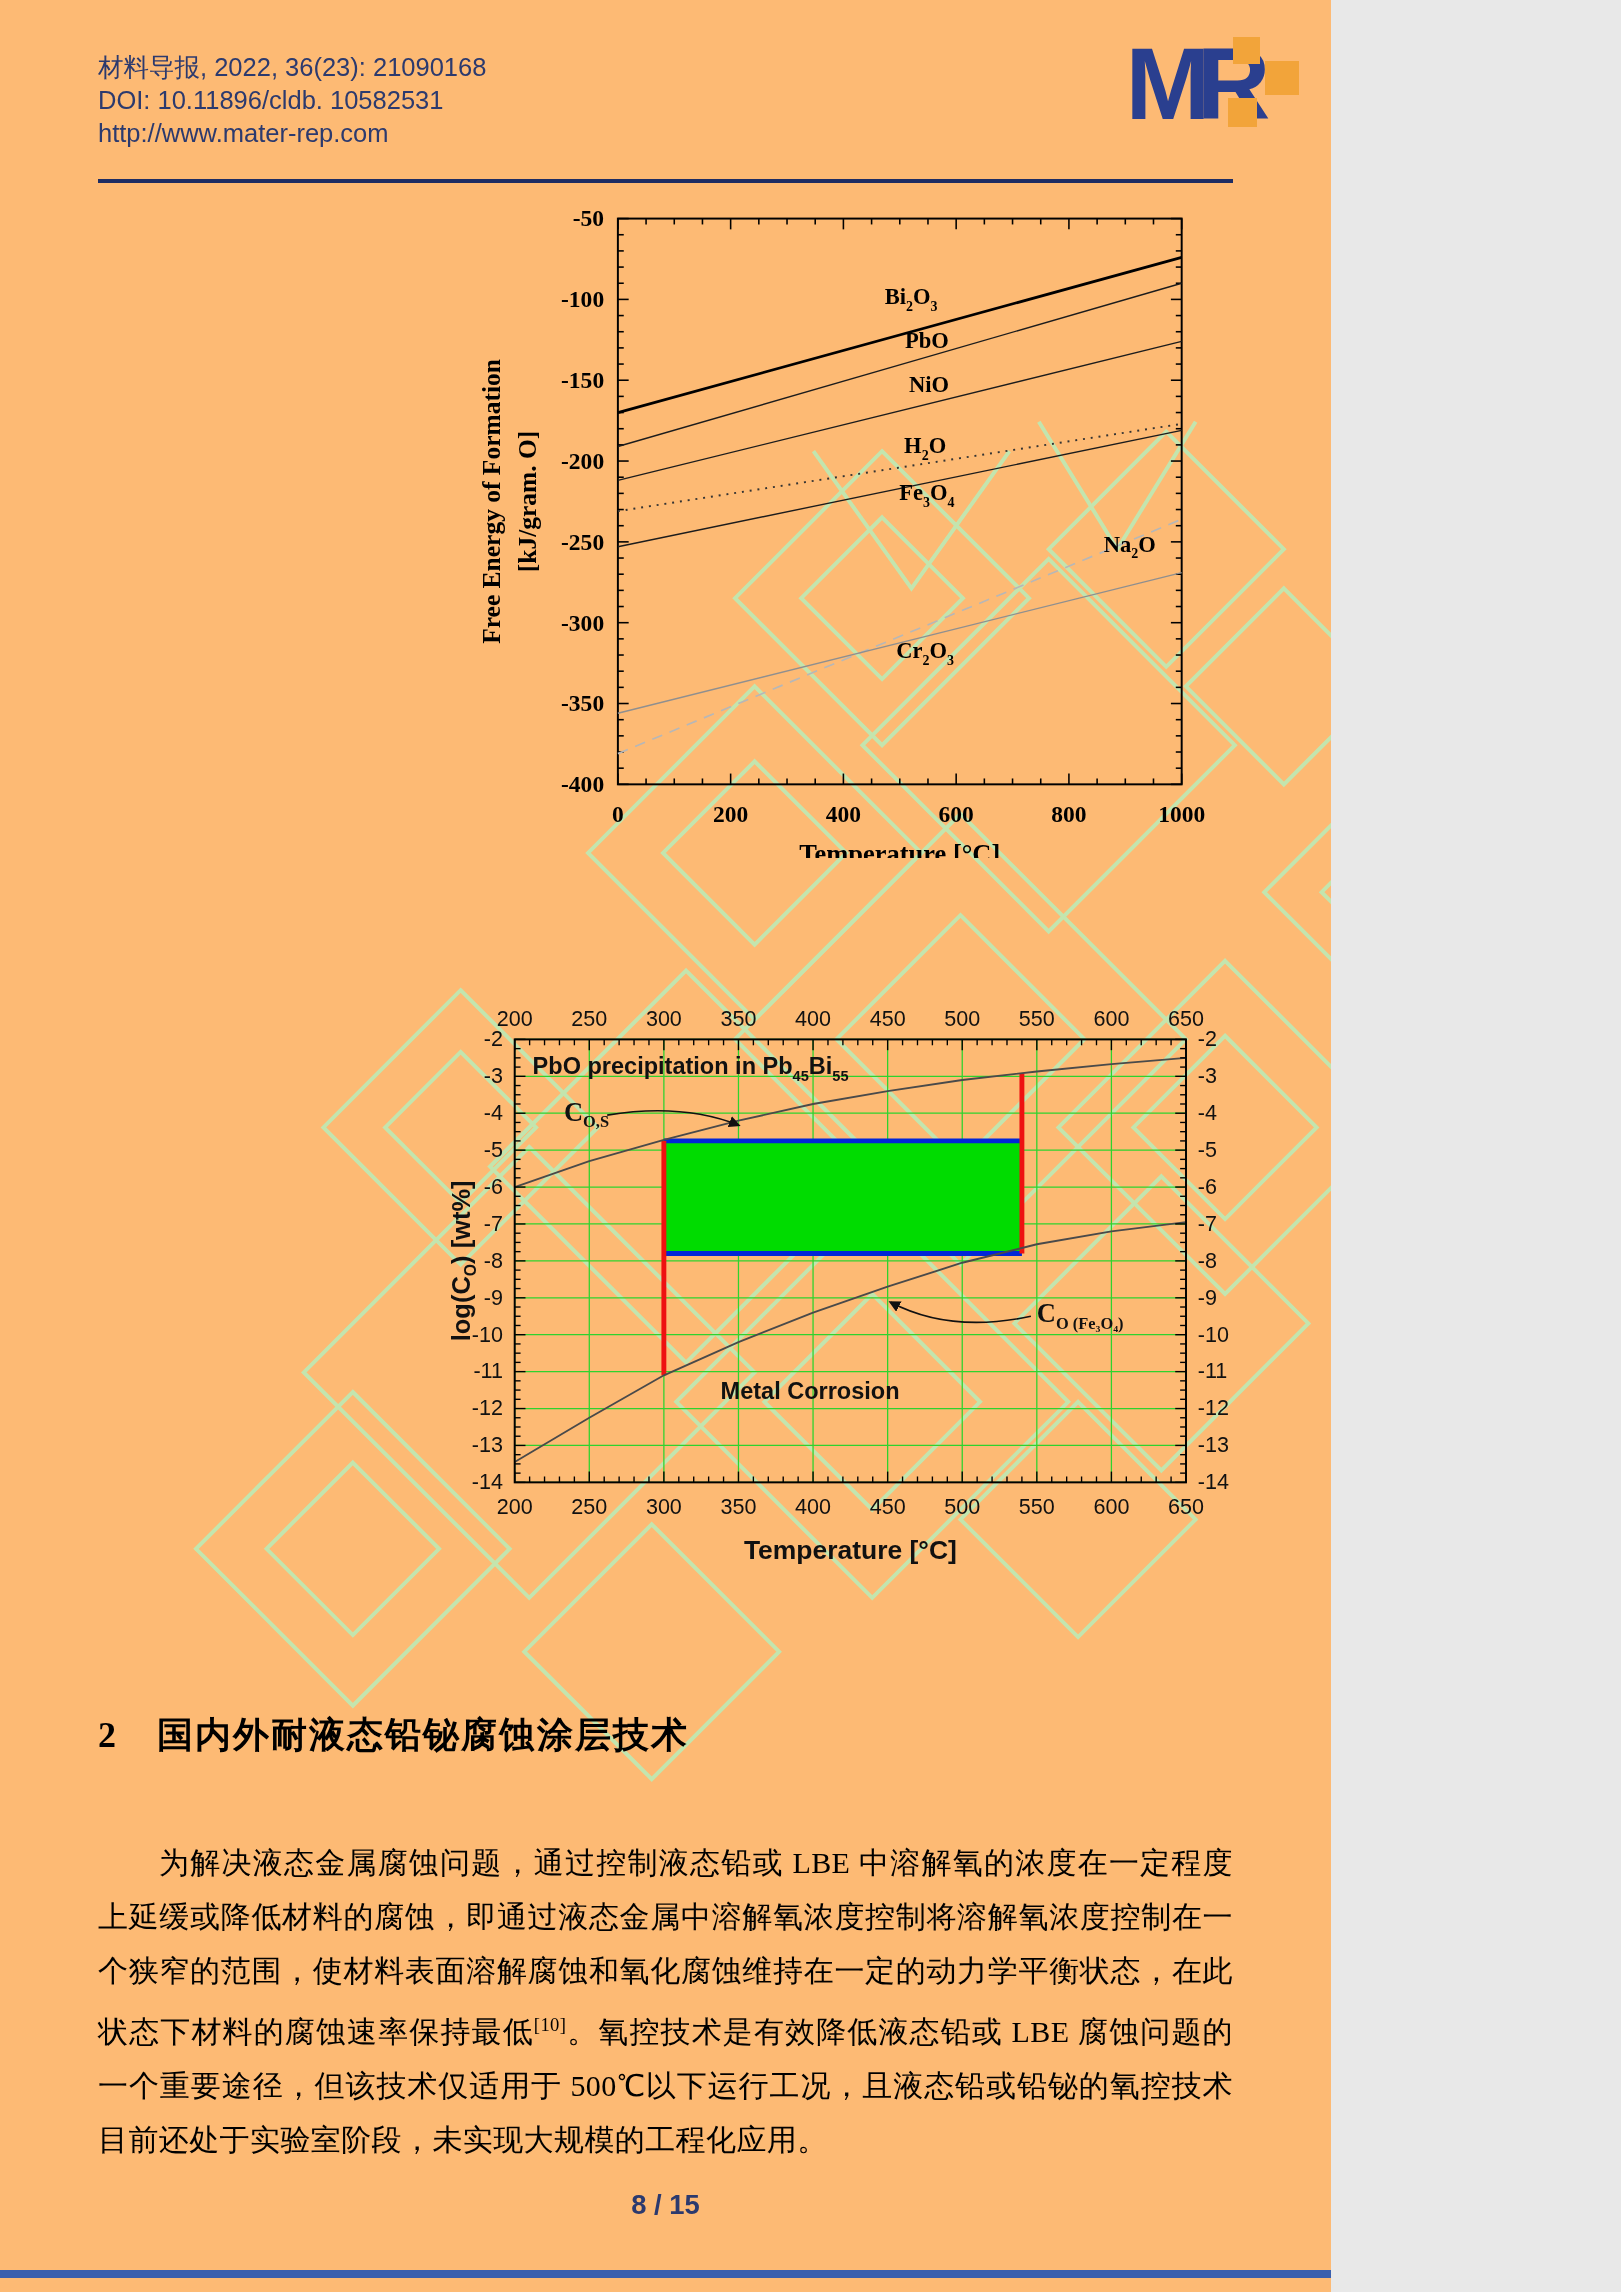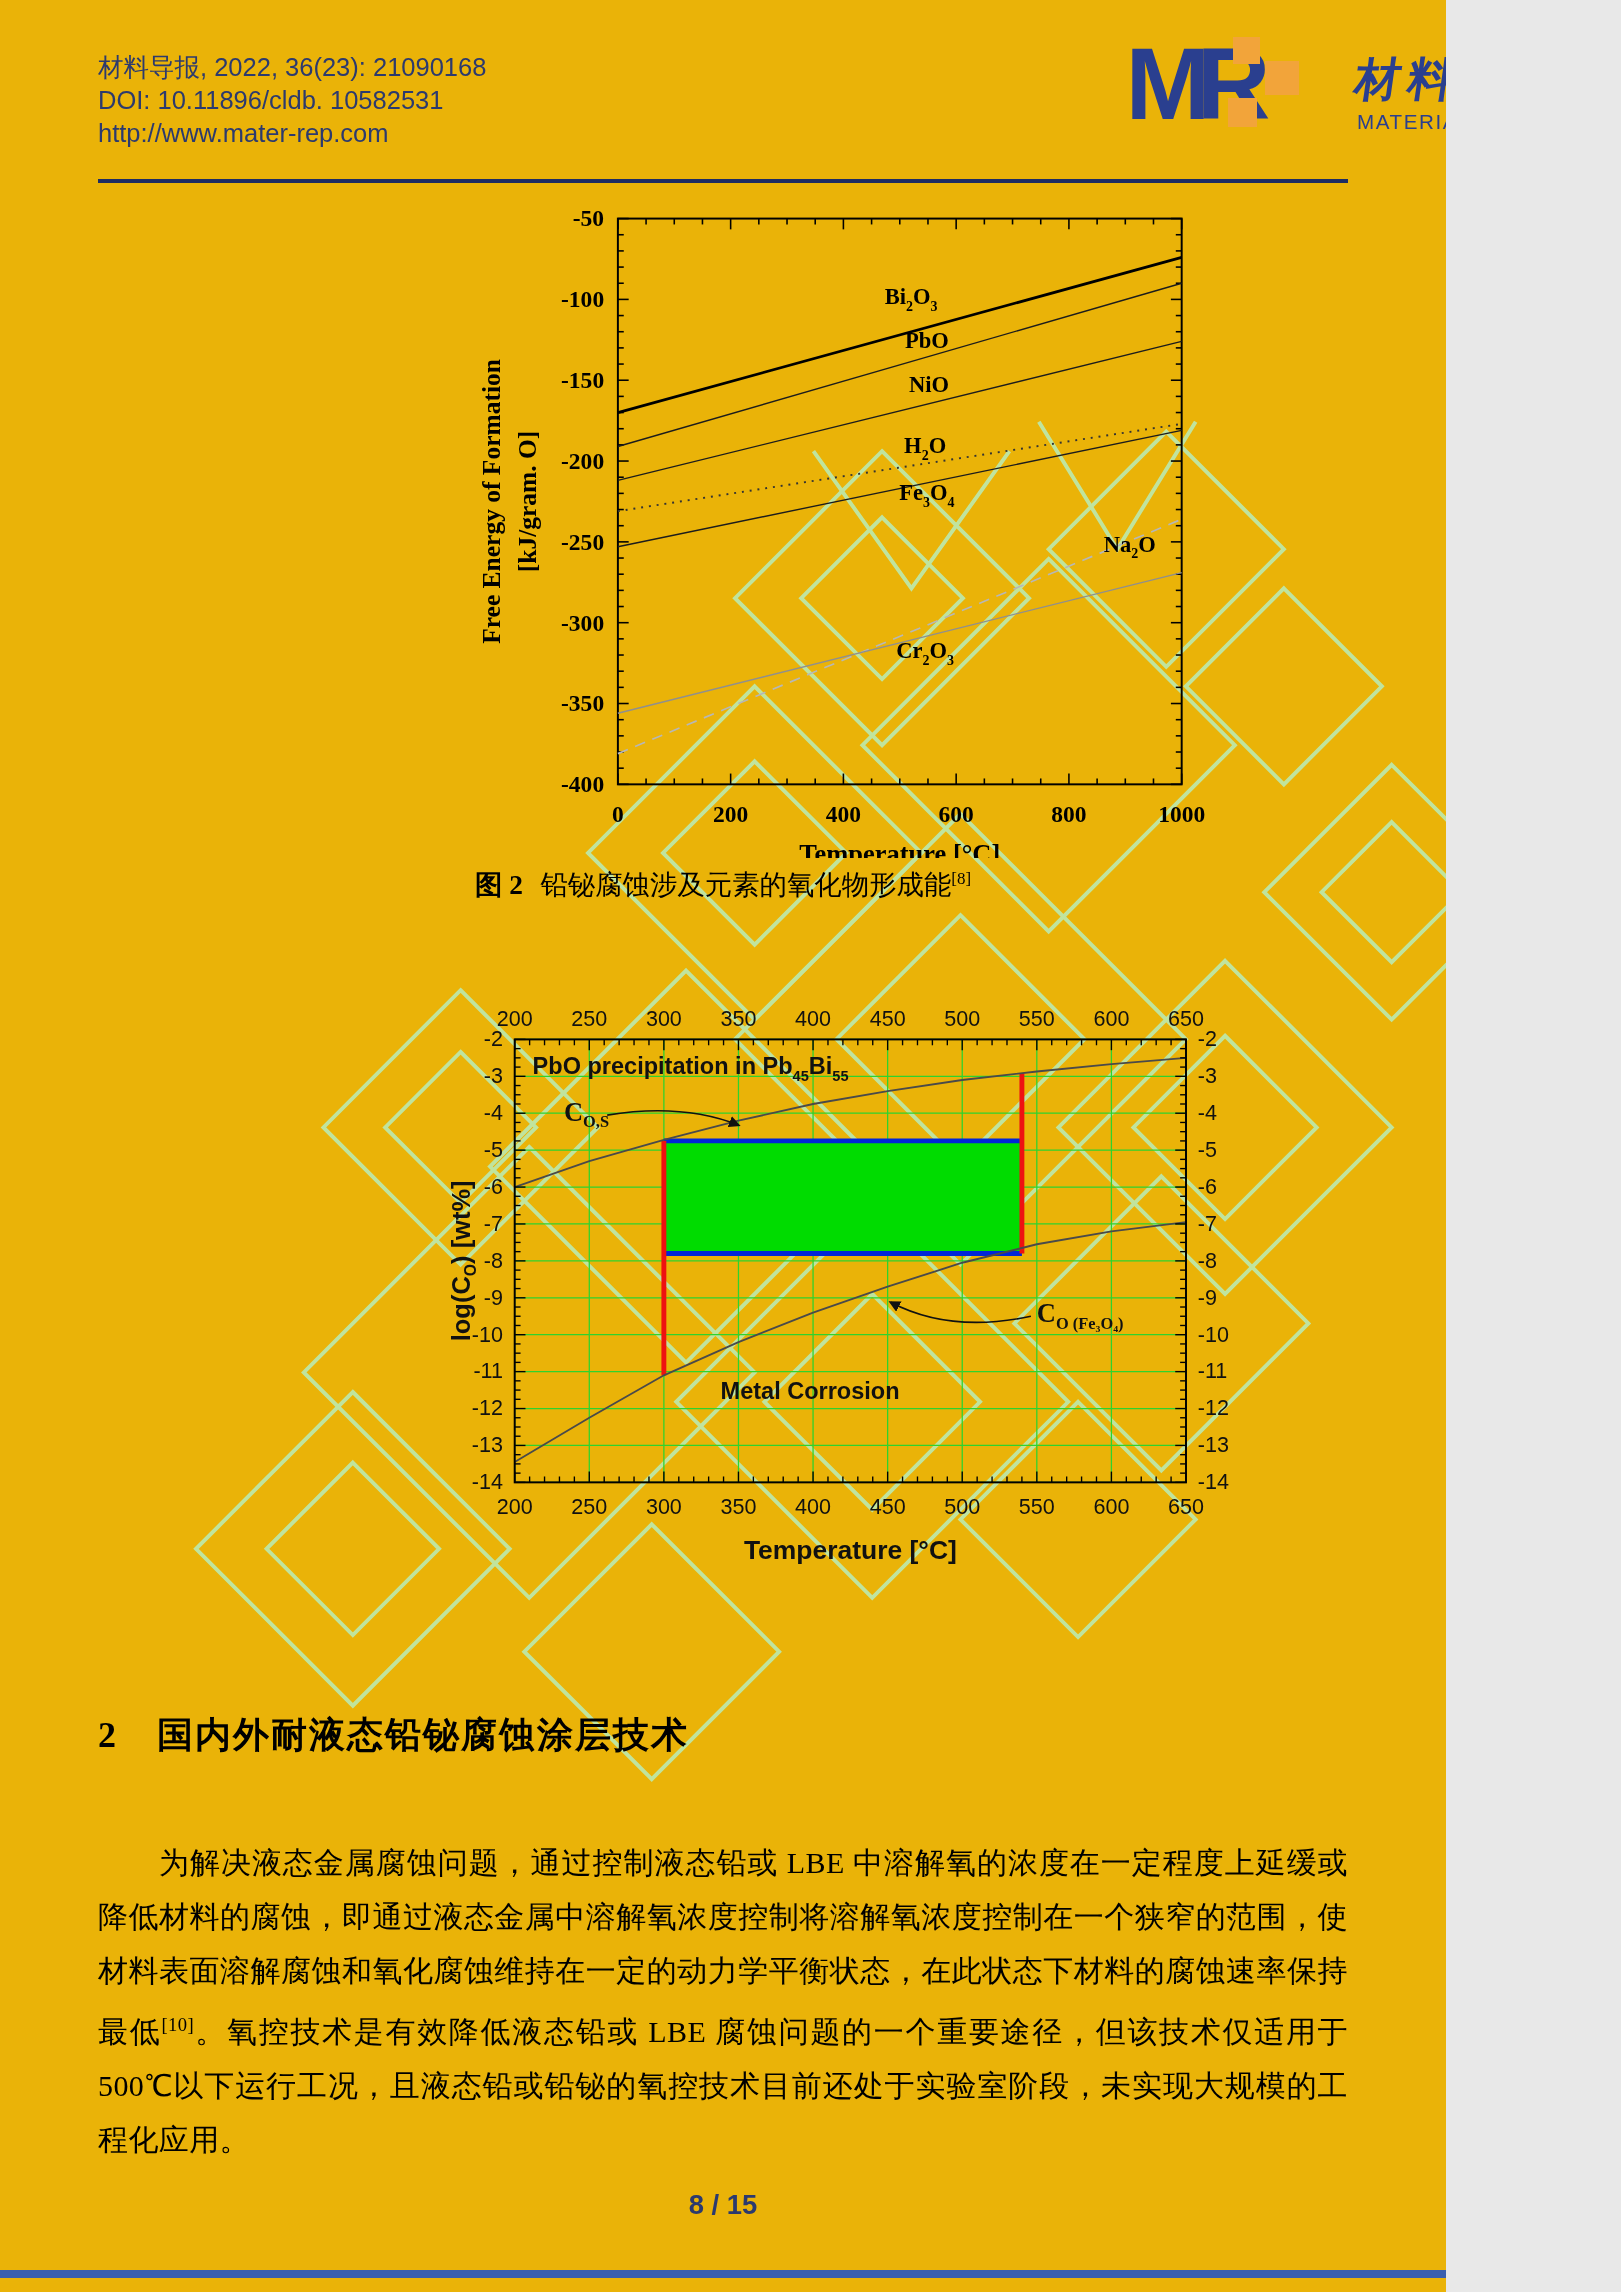--- a/index.html
+++ b/index.html
@@ -1,16 +1,16 @@
 <!DOCTYPE html>
 <html><head>
 <meta charset="utf-8">
 <style>
   html,body{margin:0;padding:0;background:#e8e8e8;}
-  .page{position:relative;width:1446px;height:2293px;background:#eab308;overflow:hidden;
+  .page{position:relative;width:1331px;height:2293px;background:#fdba74;overflow:hidden;
         font-family:"Liberation Serif",serif;color:#000;}
   .abs{position:absolute;}
   
   .header-left{position:absolute;left:98px;top:51px;color:#2c3a6e;
     font-family:"Liberation Sans",sans-serif;font-size:25.5px;line-height:33px;}
   .logo{position:absolute;left:1108px;top:37px;width:431px;height:108px;}
   .logo-mr{position:absolute;left:17.6px;top:-3.9px;font-family:"Liberation Sans",sans-serif;
     font-weight:900;font-size:102px;color:#2a3f8f;letter-spacing:-13.7px;line-height:102px;}
   .sq{position:absolute;background:#f2a43a;}
   .sq1{left:125px;top:0px;width:26.5px;height:26.5px;}
@@ -241,23 +241,20 @@
       <line x1="160" y1="326.39142857142855" x2="735" y2="237.36857142857144" stroke="#333" stroke-width="2" fill="none" stroke-dasharray="2 6"></line>
       <text x="473.375" y="267.04285714285714" text-anchor="middle" font-family="&quot;Liberation Serif&quot;,serif" font-weight="bold" font-size="23" fill="#000"><tspan dy="0">H</tspan><tspan font-size="62%" dy="7">2</tspan><tspan dy="-7">O</tspan></text>
       <line x1="160" y1="362.65999999999997" x2="735" y2="243.96285714285713" stroke="#1c1c1c" stroke-width="1.4" fill="none"></line>
       <text x="475.1" y="314.8514285714286" text-anchor="middle" font-family="&quot;Liberation Serif&quot;,serif" font-weight="bold" font-size="23" fill="#000"><tspan dy="0">Fe</tspan><tspan font-size="62%" dy="7">3</tspan><tspan dy="-7">O</tspan><tspan font-size="62%" dy="7">4</tspan></text>
       <line x1="160" y1="573.6771428571428" x2="735" y2="334.63428571428574" stroke="#b7b7b7" stroke-width="1.7" fill="none" stroke-dasharray="11 8"></line>
       <text x="682.1" y="367.60571428571427" text-anchor="middle" font-family="&quot;Liberation Serif&quot;,serif" font-weight="bold" font-size="23" fill="#000"><tspan dy="0">Na</tspan><tspan font-size="62%" dy="7">2</tspan><tspan dy="-7">O</tspan></text>
       <line x1="160" y1="532.4628571428572" x2="735" y2="389.03714285714284" stroke="#8f8f8f" stroke-width="1.4" fill="none"></line>
       <text x="473.375" y="476.4114285714286" text-anchor="middle" font-family="&quot;Liberation Serif&quot;,serif" font-weight="bold" font-size="23" fill="#000"><tspan dy="0">Cr</tspan><tspan font-size="62%" dy="7">2</tspan><tspan dy="-7">O</tspan><tspan font-size="62%" dy="7">3</tspan></text>
     </svg>
 
-  <div class="caption fg" style="top:867px;">
-    <span class="cap-label">图 2</span><span>铅铋腐蚀涉及元素的氧化物形成能</span><sup>[8]</sup>
-  </div>
 
   <svg class="figsvg fg" id="fig3-svg" style="left:446px;top:961px;" width="794" height="637" viewBox="0 0 810 650">
       <defs>
         <marker id="arr" viewBox="0 0 10 10" refX="8" refY="5" markerWidth="7" markerHeight="7" orient="auto-start-reverse">
           <path d="M0,0L10,5L0,10z" fill="#111"></path>
         </marker>
       </defs>
       <g stroke="#2ed32e" stroke-width="1.3">
         <line x1="70" y1="80" x2="70" y2="532"></line>
         <line x1="146.1111111111111" y1="80" x2="146.1111111111111" y2="532"></line>

